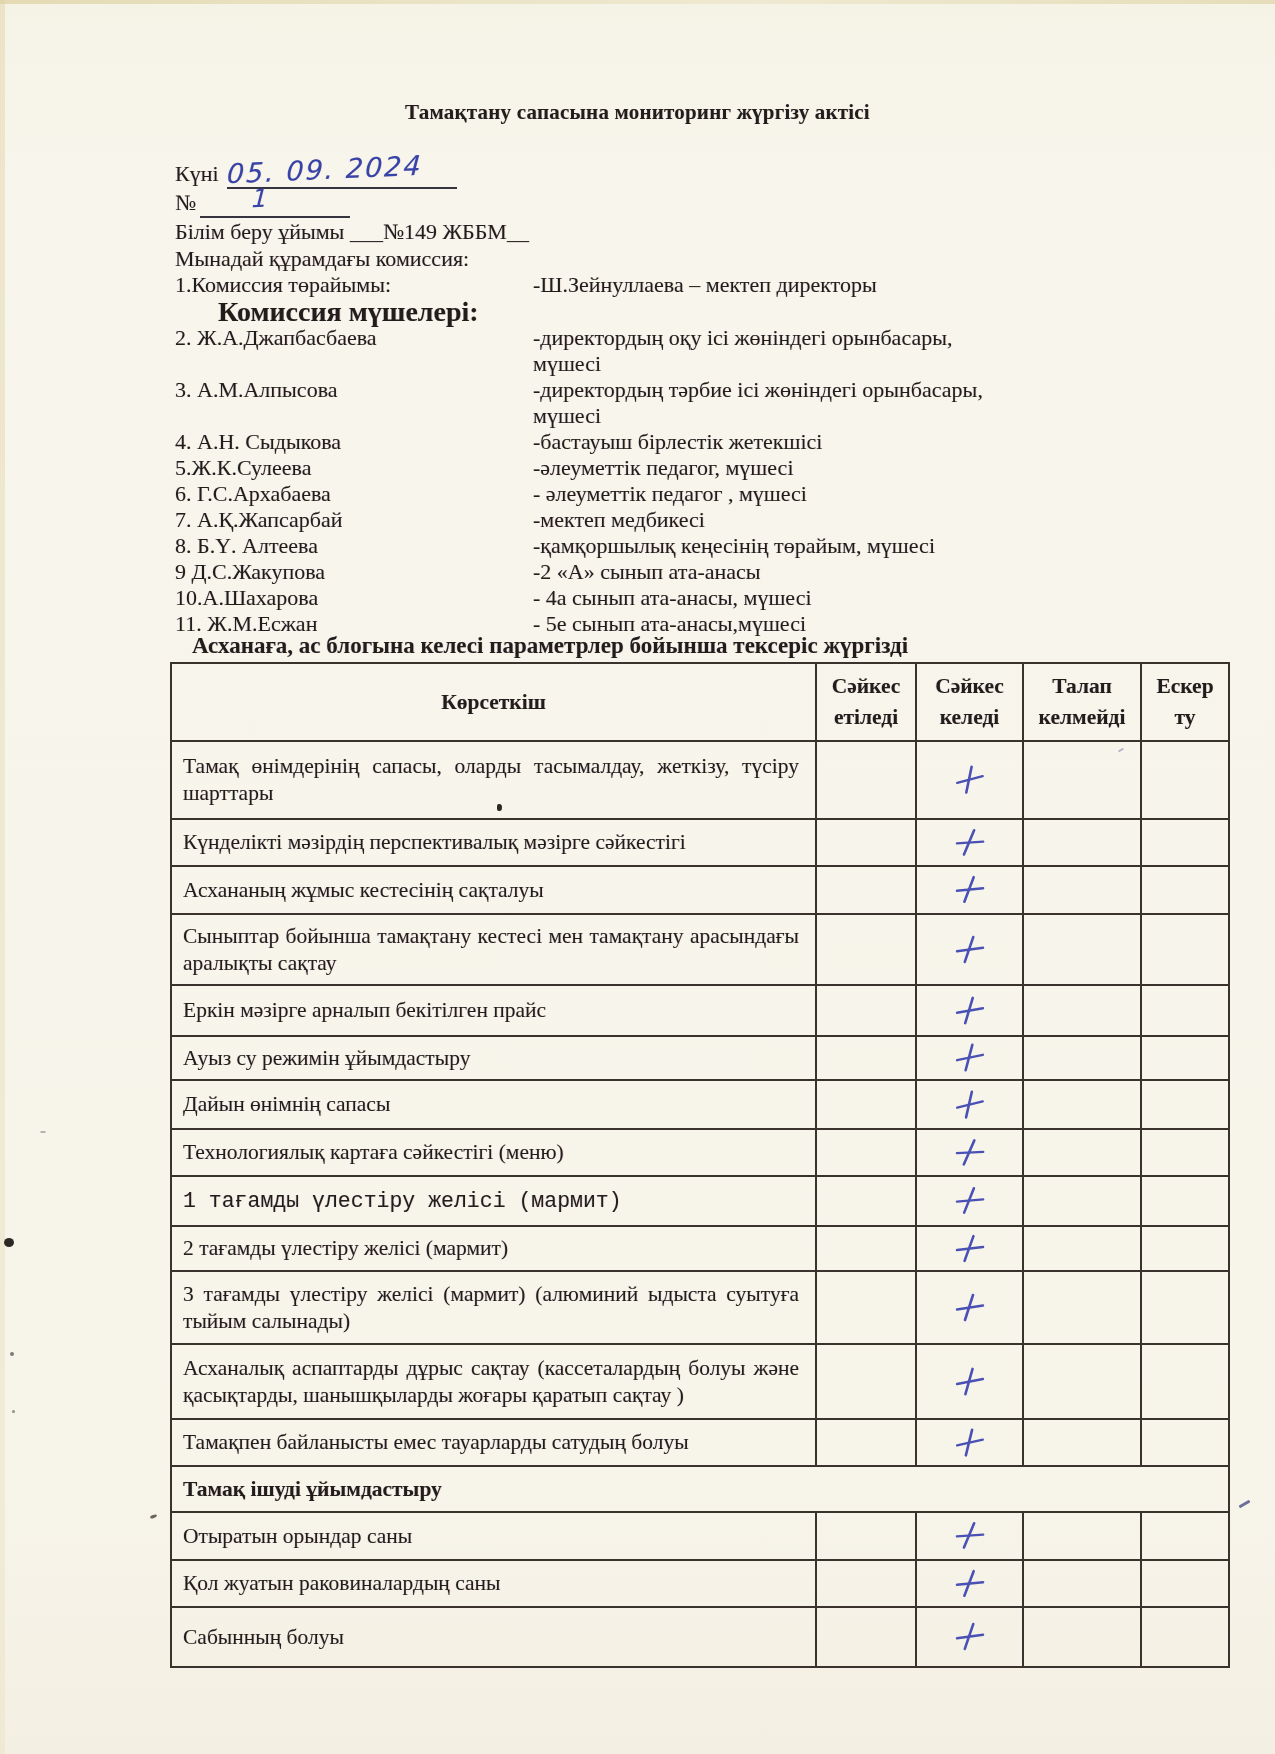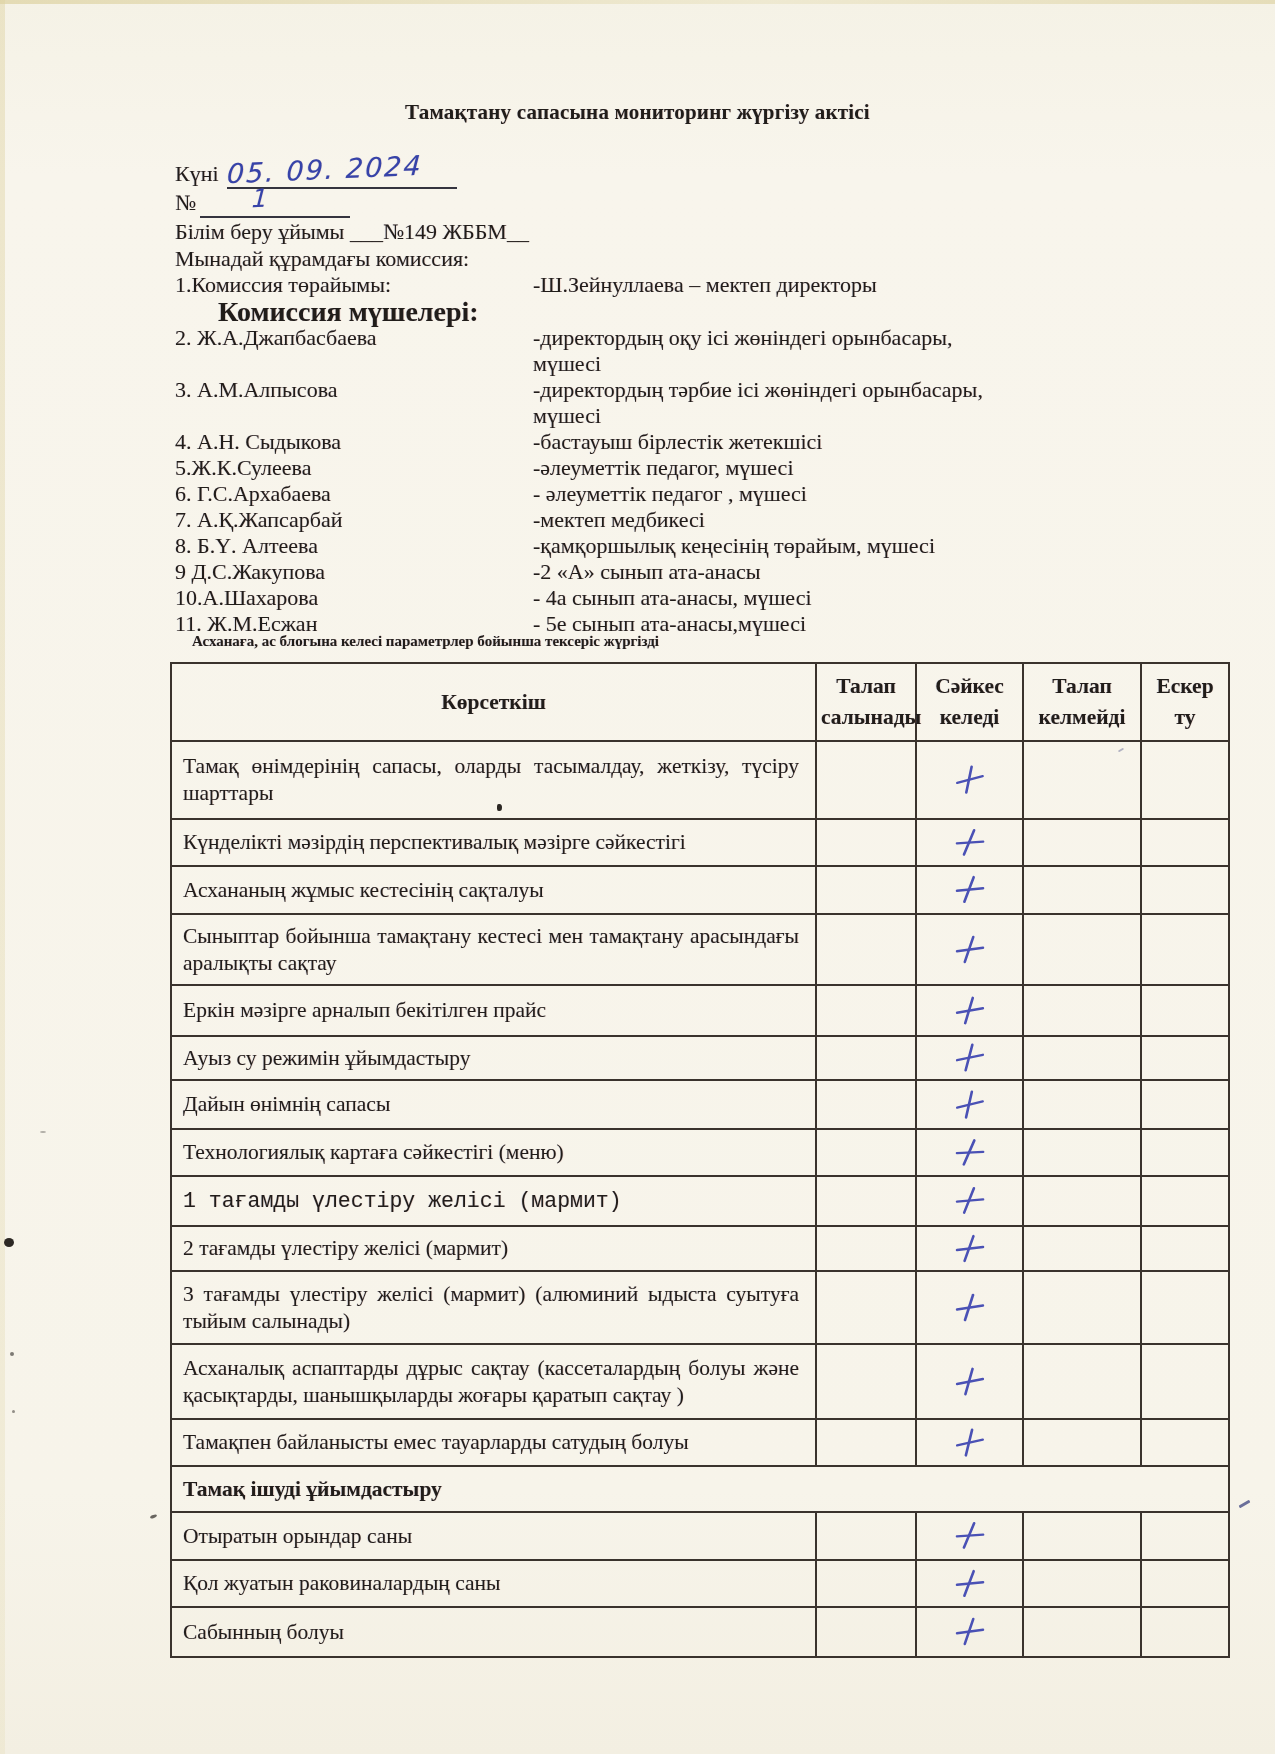--- a/index.html
+++ b/index.html
@@ -29,21 +29,21 @@
     display:inline-block;transform:rotate(-2.5deg) skewX(-6deg);
     letter-spacing:2px;font-size:27px;line-height:20px;position:relative;top:-2px;
   }
   .hw.num-val{font-size:25px;padding-left:52px;}
   .pair{display:grid;grid-template-columns:358px auto;}
   .pair .role{white-space:pre-line;line-height:26px;font-size:22px;}
   .pair .name{line-height:26px;font-size:22px;}
   .members-heading{font-weight:bold;font-size:28px;line-height:27px;padding-left:43px;}
   .members .pair .name,.members .pair .role{line-height:26px;}
   .caption{
-    position:absolute;left:192px;top:633px;font-weight:bold;font-size:15px;white-space:nowrap;text-align:center;
+    position:absolute;left:192px;top:633px;font-weight:bold;font-size:23px;white-space:nowrap;text-align:center;
   }
   table.insp{
     position:absolute;left:170px;top:662px;width:1058px;
     border-collapse:collapse;table-layout:fixed;
   }
   table.insp col.c0{width:645px;}
   table.insp col.c1{width:100px;}
   table.insp col.c2{width:107px;}
   table.insp col.c3{width:118px;}
   table.insp col.c4{width:88px;}
@@ -148,21 +148,21 @@
     <colgroup>
         <col class="c0">
         <col class="c1">
         <col class="c2">
         <col class="c3">
         <col class="c4">
       </colgroup>
     <thead>
       <tr>
         <th class="fringe">Көрсеткіш</th>
-        <th class="fringe">Талап салынады</th>
+        <th class="fringe">Сәйкес етіледі</th>
         <th class="fringe">Сәйкес келеді</th>
         <th class="fringe">Талап келмейді</th>
         <th class="fringe">Ескер ту</th>
       </tr>
     </thead>
     <tbody id="table-body">
         <tr style="height: 78px;">
           <td class="lbl fringe">Тамақ өнімдерінің сапасы, оларды тасымалдау, жеткізу, түсіру шарттары</td>
           <td></td>
           <td class="mark-cell"><svg width="36" height="32" viewBox="0 0 36 32" style="transform:rotate(-6deg)">
@@ -308,21 +308,21 @@
         <tr style="height: 47px;">
           <td class="lbl fringe">Қол жуатын раковиналардың саны</td>
           <td></td>
           <td class="mark-cell"><svg width="36" height="32" viewBox="0 0 36 32" style="transform:rotate(3deg)">
               <line x1="21" y1="3" x2="13" y2="28" stroke="#4a51b5" stroke-width="2.6" stroke-linecap="round"></line>
               <line x1="5" y1="17.5" x2="31" y2="13.5" stroke="#4a51b5" stroke-width="2.4" stroke-linecap="round"></line>
             </svg></td>
           <td></td>
           <td></td>
         </tr>
-        <tr style="height: 50px;">
+        <tr style="height: 60px;">
           <td class="lbl fringe">Сабынның болуы</td>
           <td></td>
           <td class="mark-cell"><svg width="36" height="32" viewBox="0 0 36 32" style="transform:rotate(1deg)">
               <line x1="21" y1="3" x2="13" y2="28" stroke="#4a51b5" stroke-width="2.6" stroke-linecap="round"></line>
               <line x1="5" y1="17.5" x2="31" y2="13.5" stroke="#4a51b5" stroke-width="2.4" stroke-linecap="round"></line>
             </svg></td>
           <td></td>
           <td></td>
         </tr>
       </tbody>

